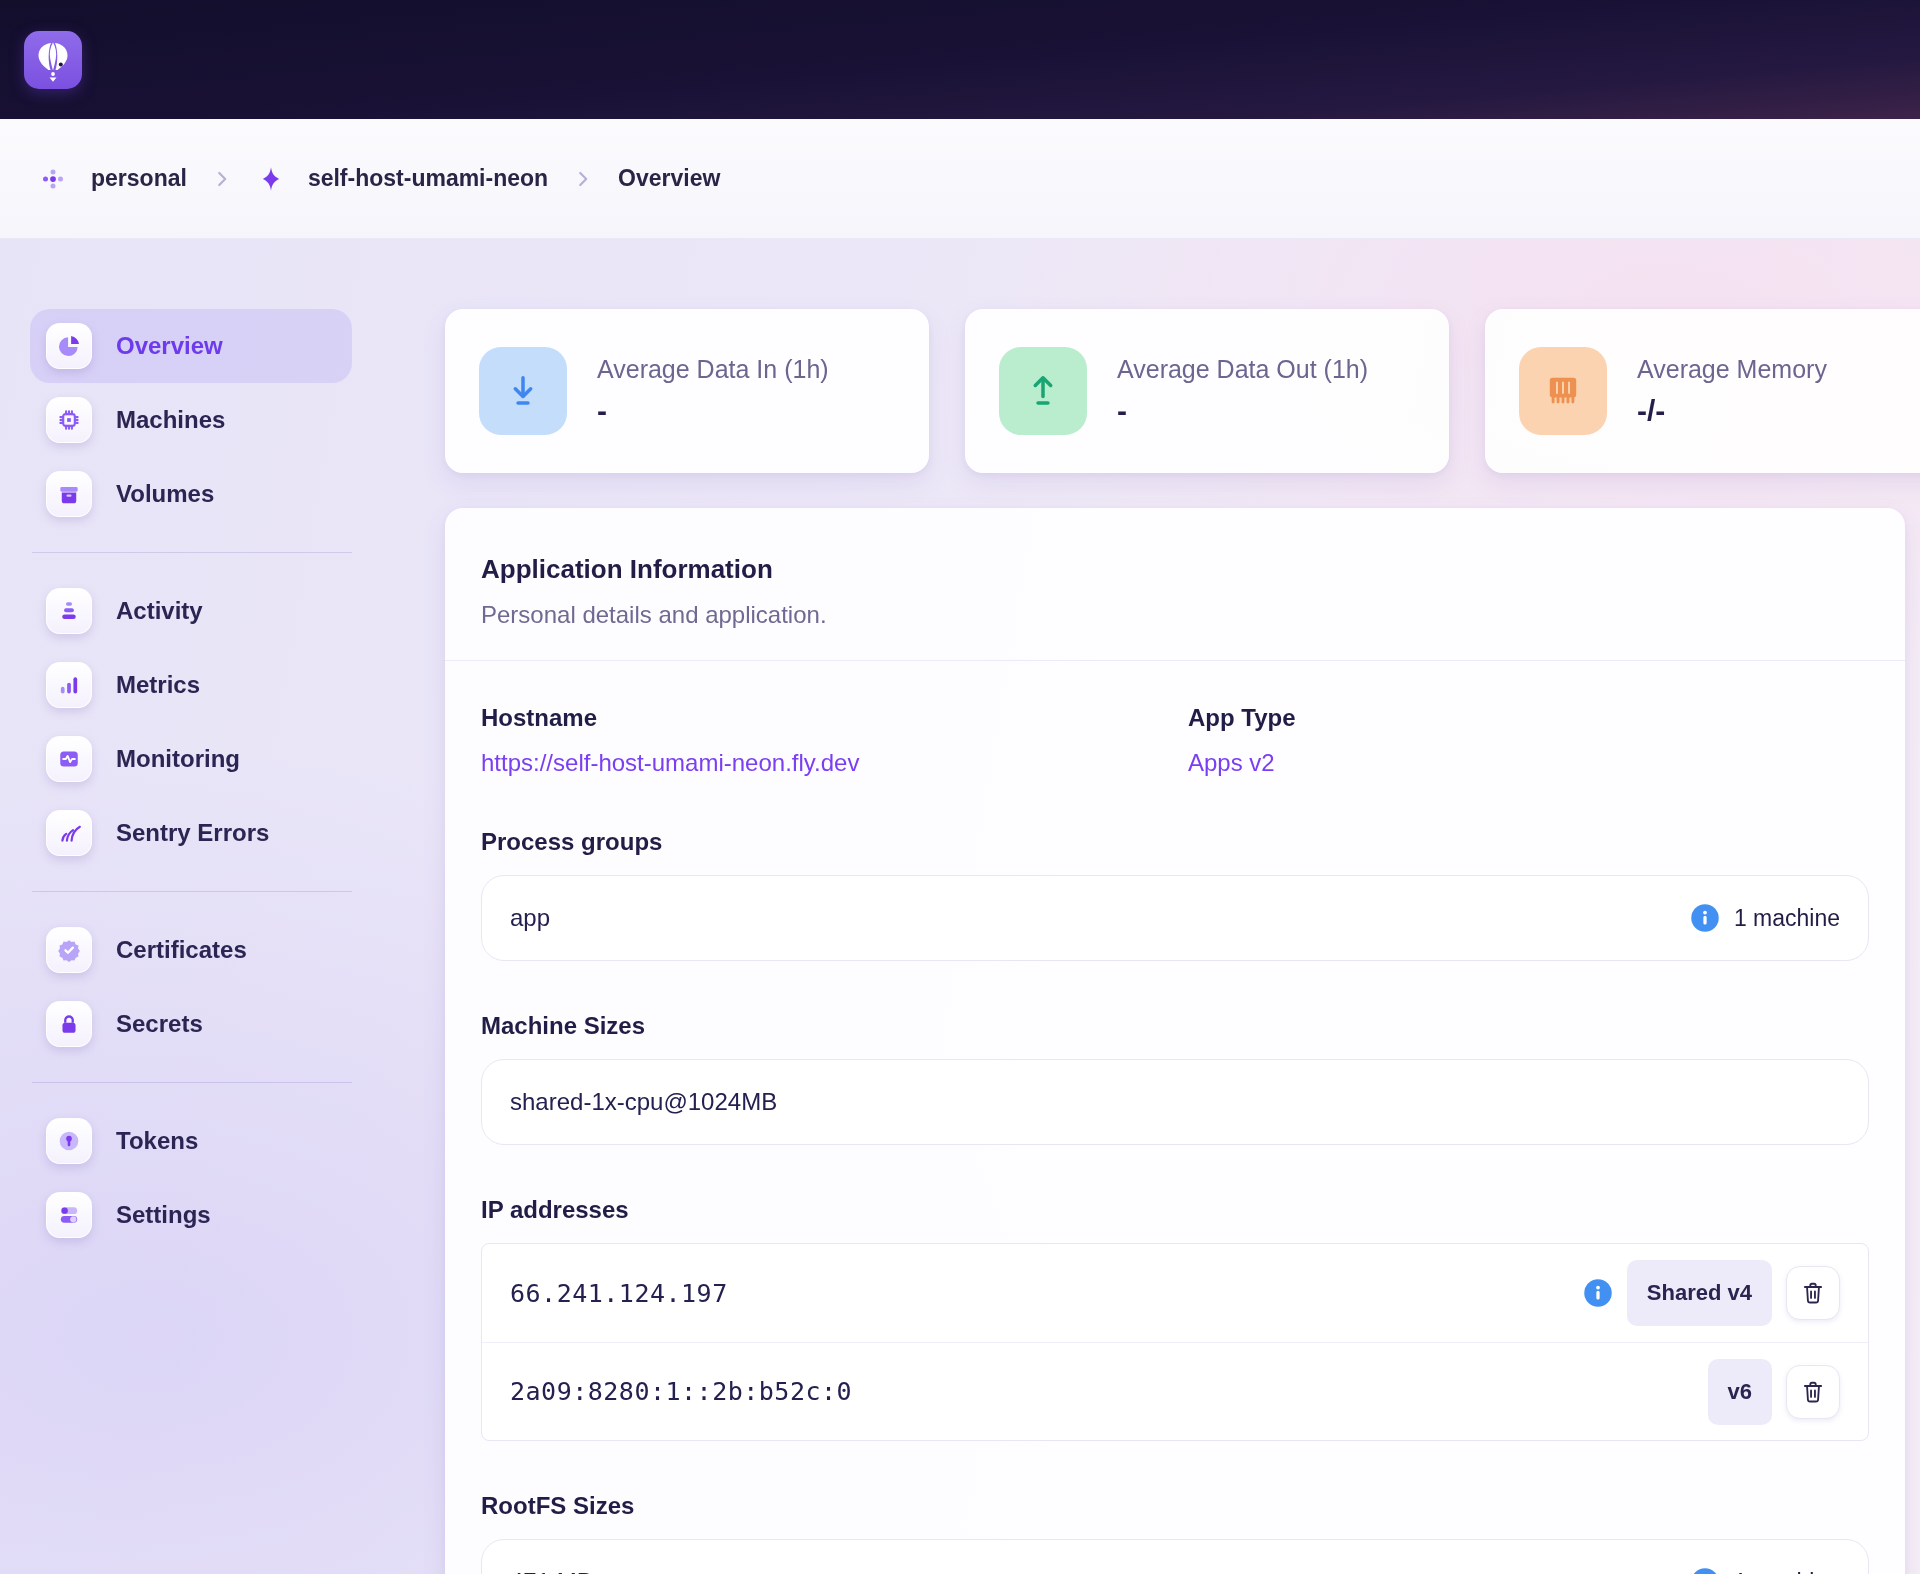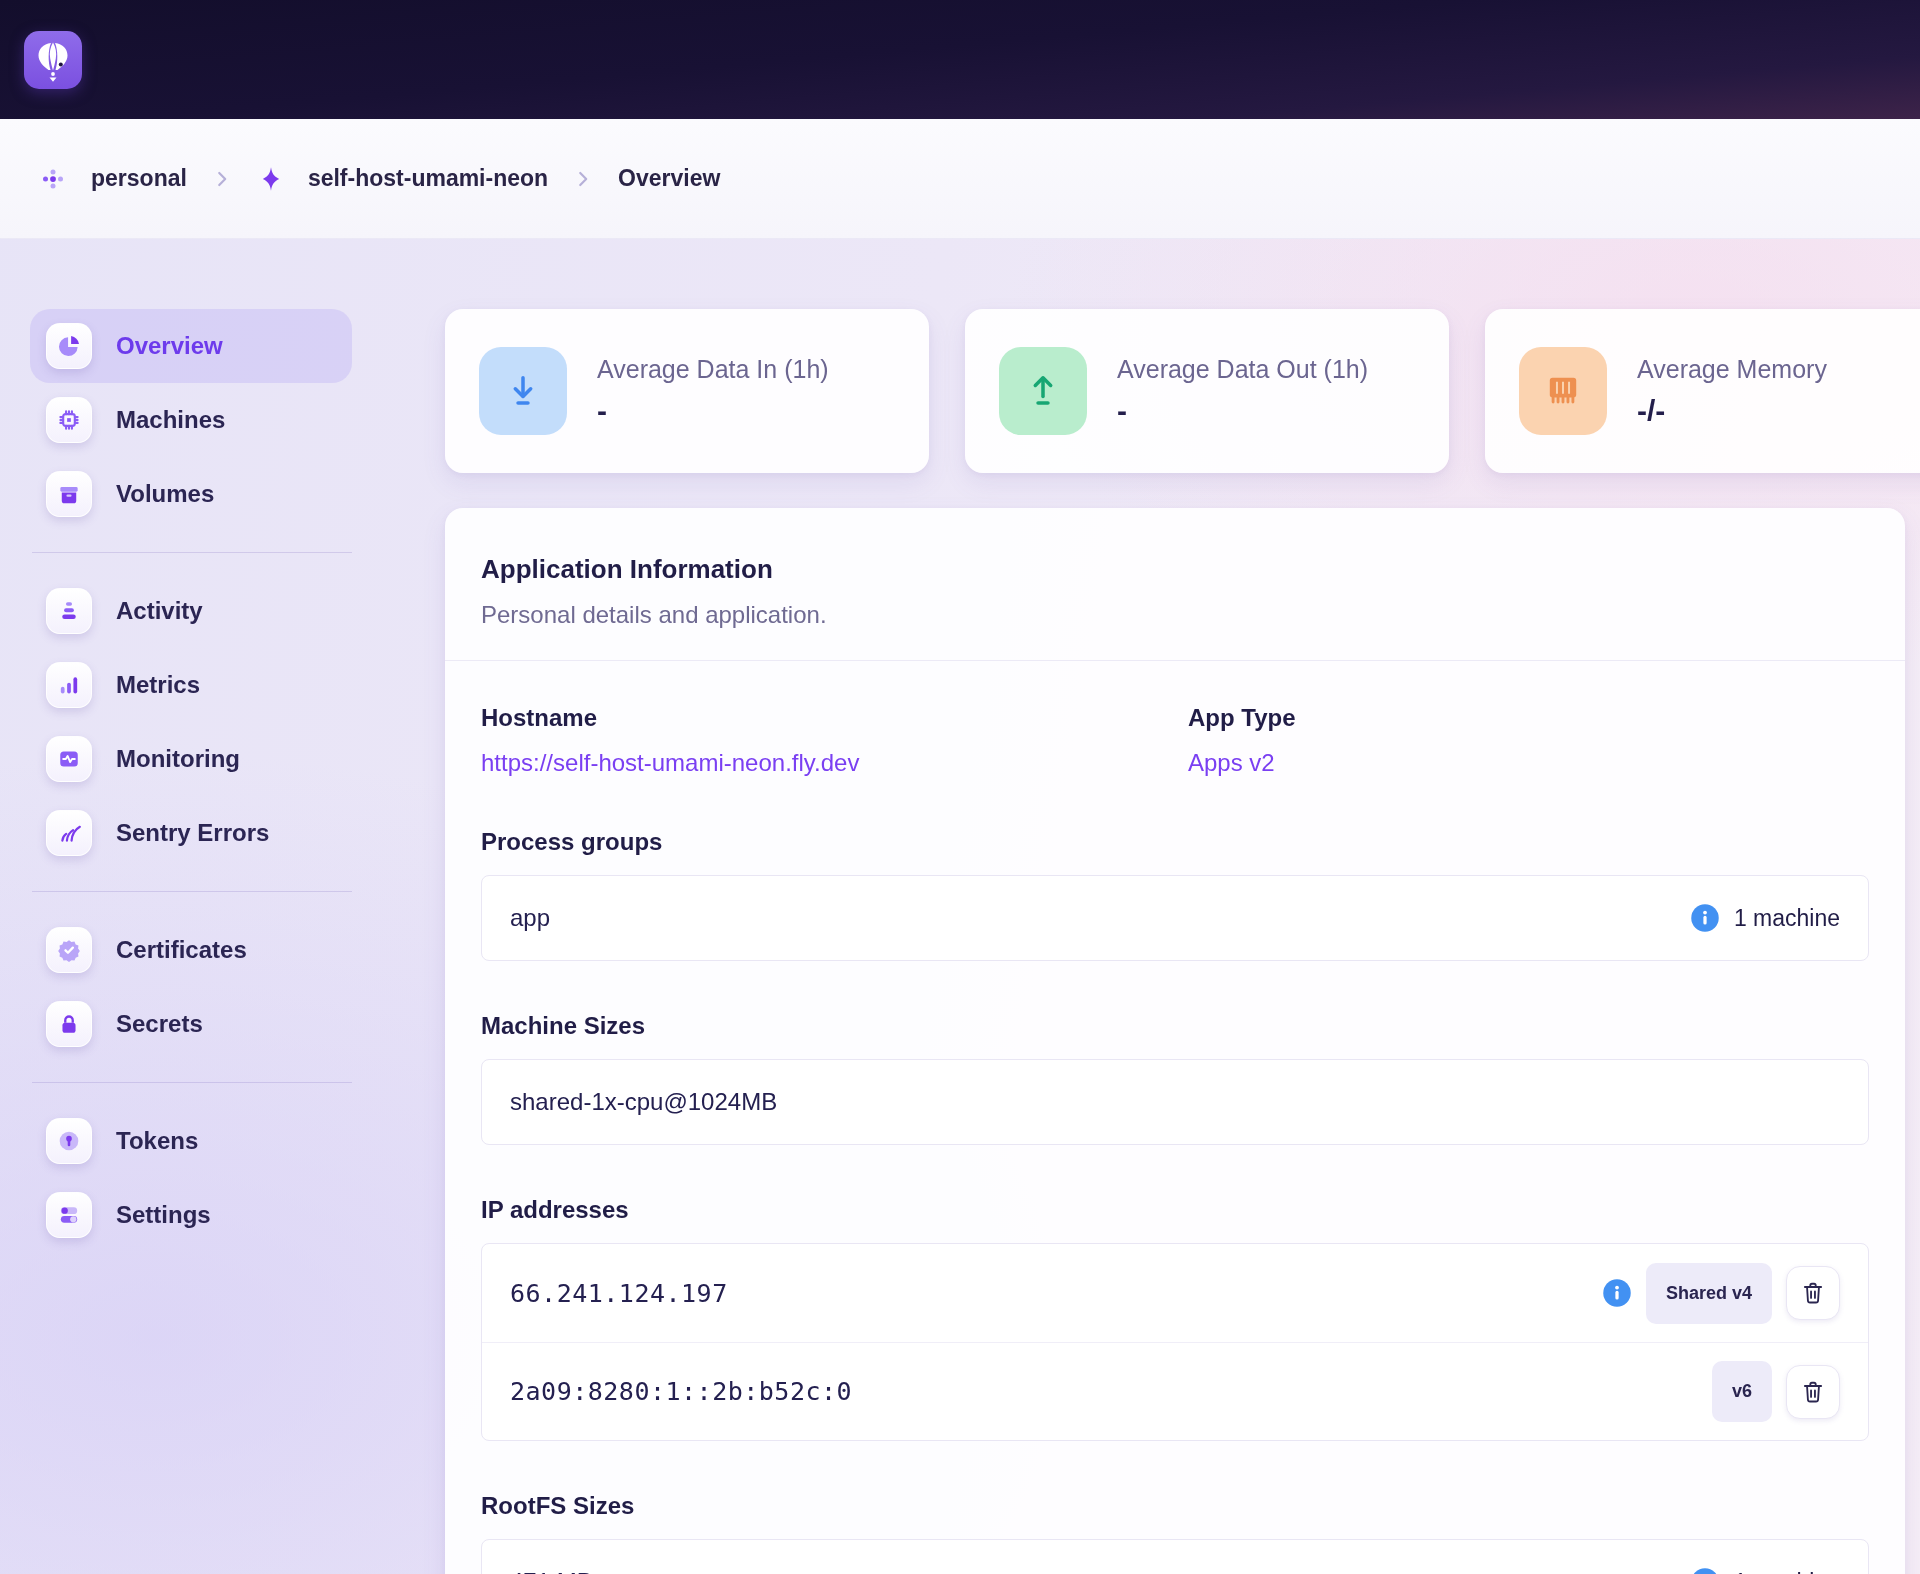--- a/index.html
+++ b/index.html
@@ -80,34 +80,34 @@
   .card-subtitle { font-size: 24px; color: #6f6a92; margin-top: 14px; line-height: 30px; }
   .card-body { padding: 42px 36px 36px 36px; }
 
   .grid-2 { display: grid; grid-template-columns: 707px 1fr; }
   .field-label { font-size: 24px; font-weight: 600; color: #211d47; line-height: 30px; }
   .field-link { display: inline-block; margin-top: 16px; font-size: 24px; font-weight: 500; color: #7a3ff2; text-decoration: none; cursor: pointer; }
 
   .section { margin-top: 50px; }
   .section .field-label { margin-bottom: 18px; }
   .box-row {
-    height: 86px; border: 1px solid #e9e6f4; border-radius: 8px; background: #ffffff;
+    height: 86px; border: 1px solid #e9e6f4; border-radius: 23px; background: #ffffff;
     display: flex; align-items: center; justify-content: space-between; padding: 0 28px;
   }
   .box-text { font-size: 24px; color: #242050; }
   .mono { font-family: "DejaVu Sans Mono", monospace; font-size: 25px; color: #242050; letter-spacing: 0.5px; }
   .row-right { display: flex; align-items: center; gap: 14px; }
   .machine-count { font-size: 23px; font-weight: 500; color: #211d47; }
 
   .ip-box { border: 1px solid #e9e6f4; border-radius: 8px; background: #ffffff; }
   .ip-row { height: 98px; display: flex; align-items: center; justify-content: space-between; padding: 0 28px; }
   .ip-row + .ip-row { border-top: 1px solid #f0eef8; }
   .badge {
     background: #edebf9; border-radius: 10px; padding: 20px 20px;
-    font-size: 18px; font-weight: 600; color: #2a2550;
+    font-size: 22px; font-weight: 600; color: #2a2550;
   }
   .trash-btn {
     width: 54px; height: 54px; border-radius: 14px; background: #ffffff;
     border: 1px solid #e9e6f4; box-shadow: 0 2px 5px rgba(109,89,176,0.12);
     display: flex; align-items: center; justify-content: center; cursor: pointer;
   }
   .info-circle { width: 30px; height: 30px; flex: 0 0 30px; display: flex; cursor: pointer; }
 </style>
 </head>
 <body>

